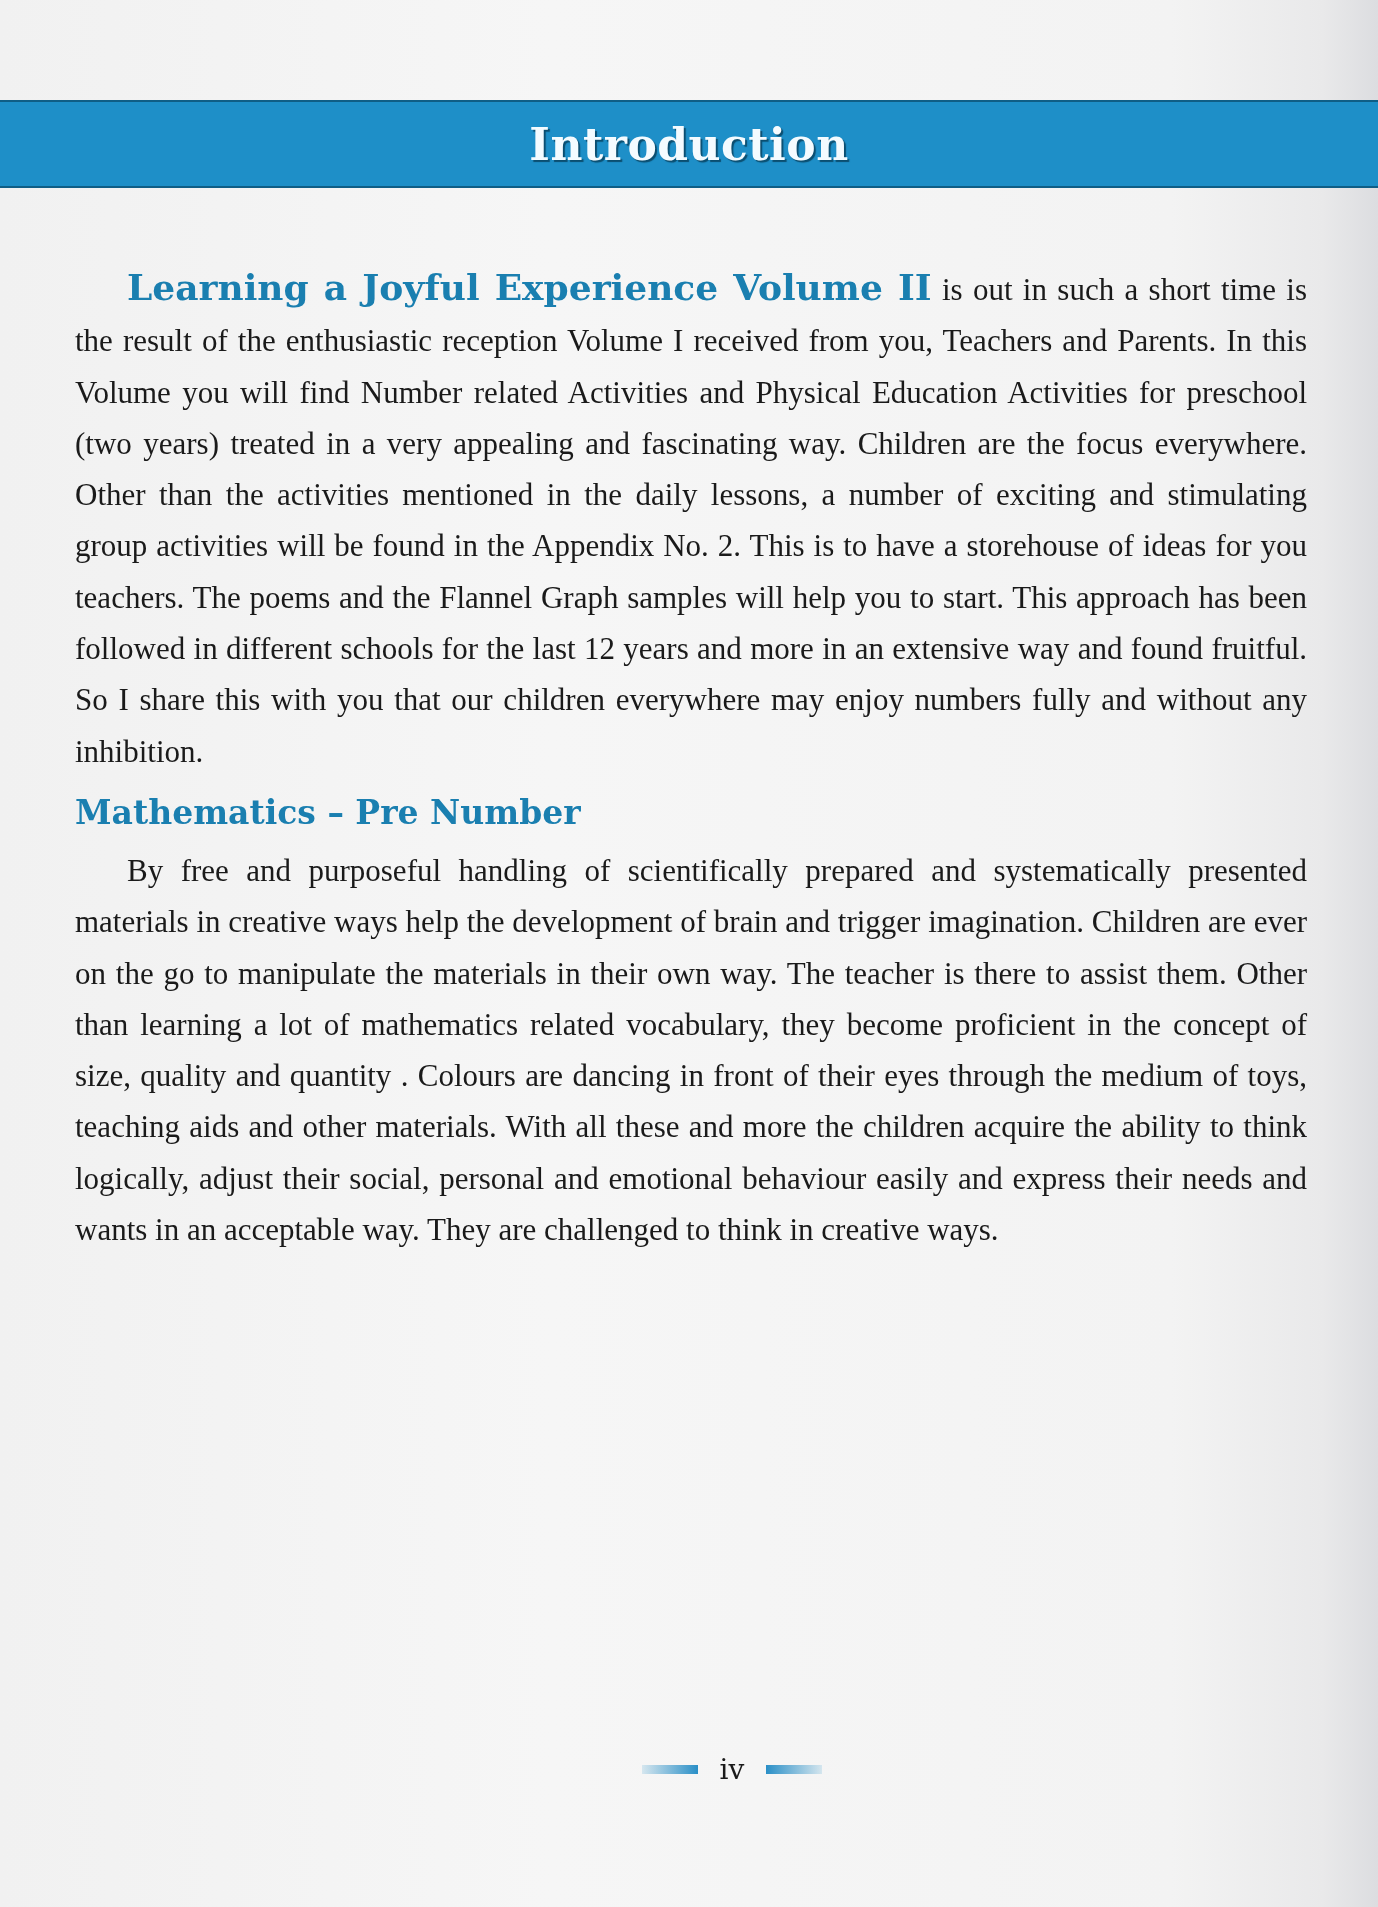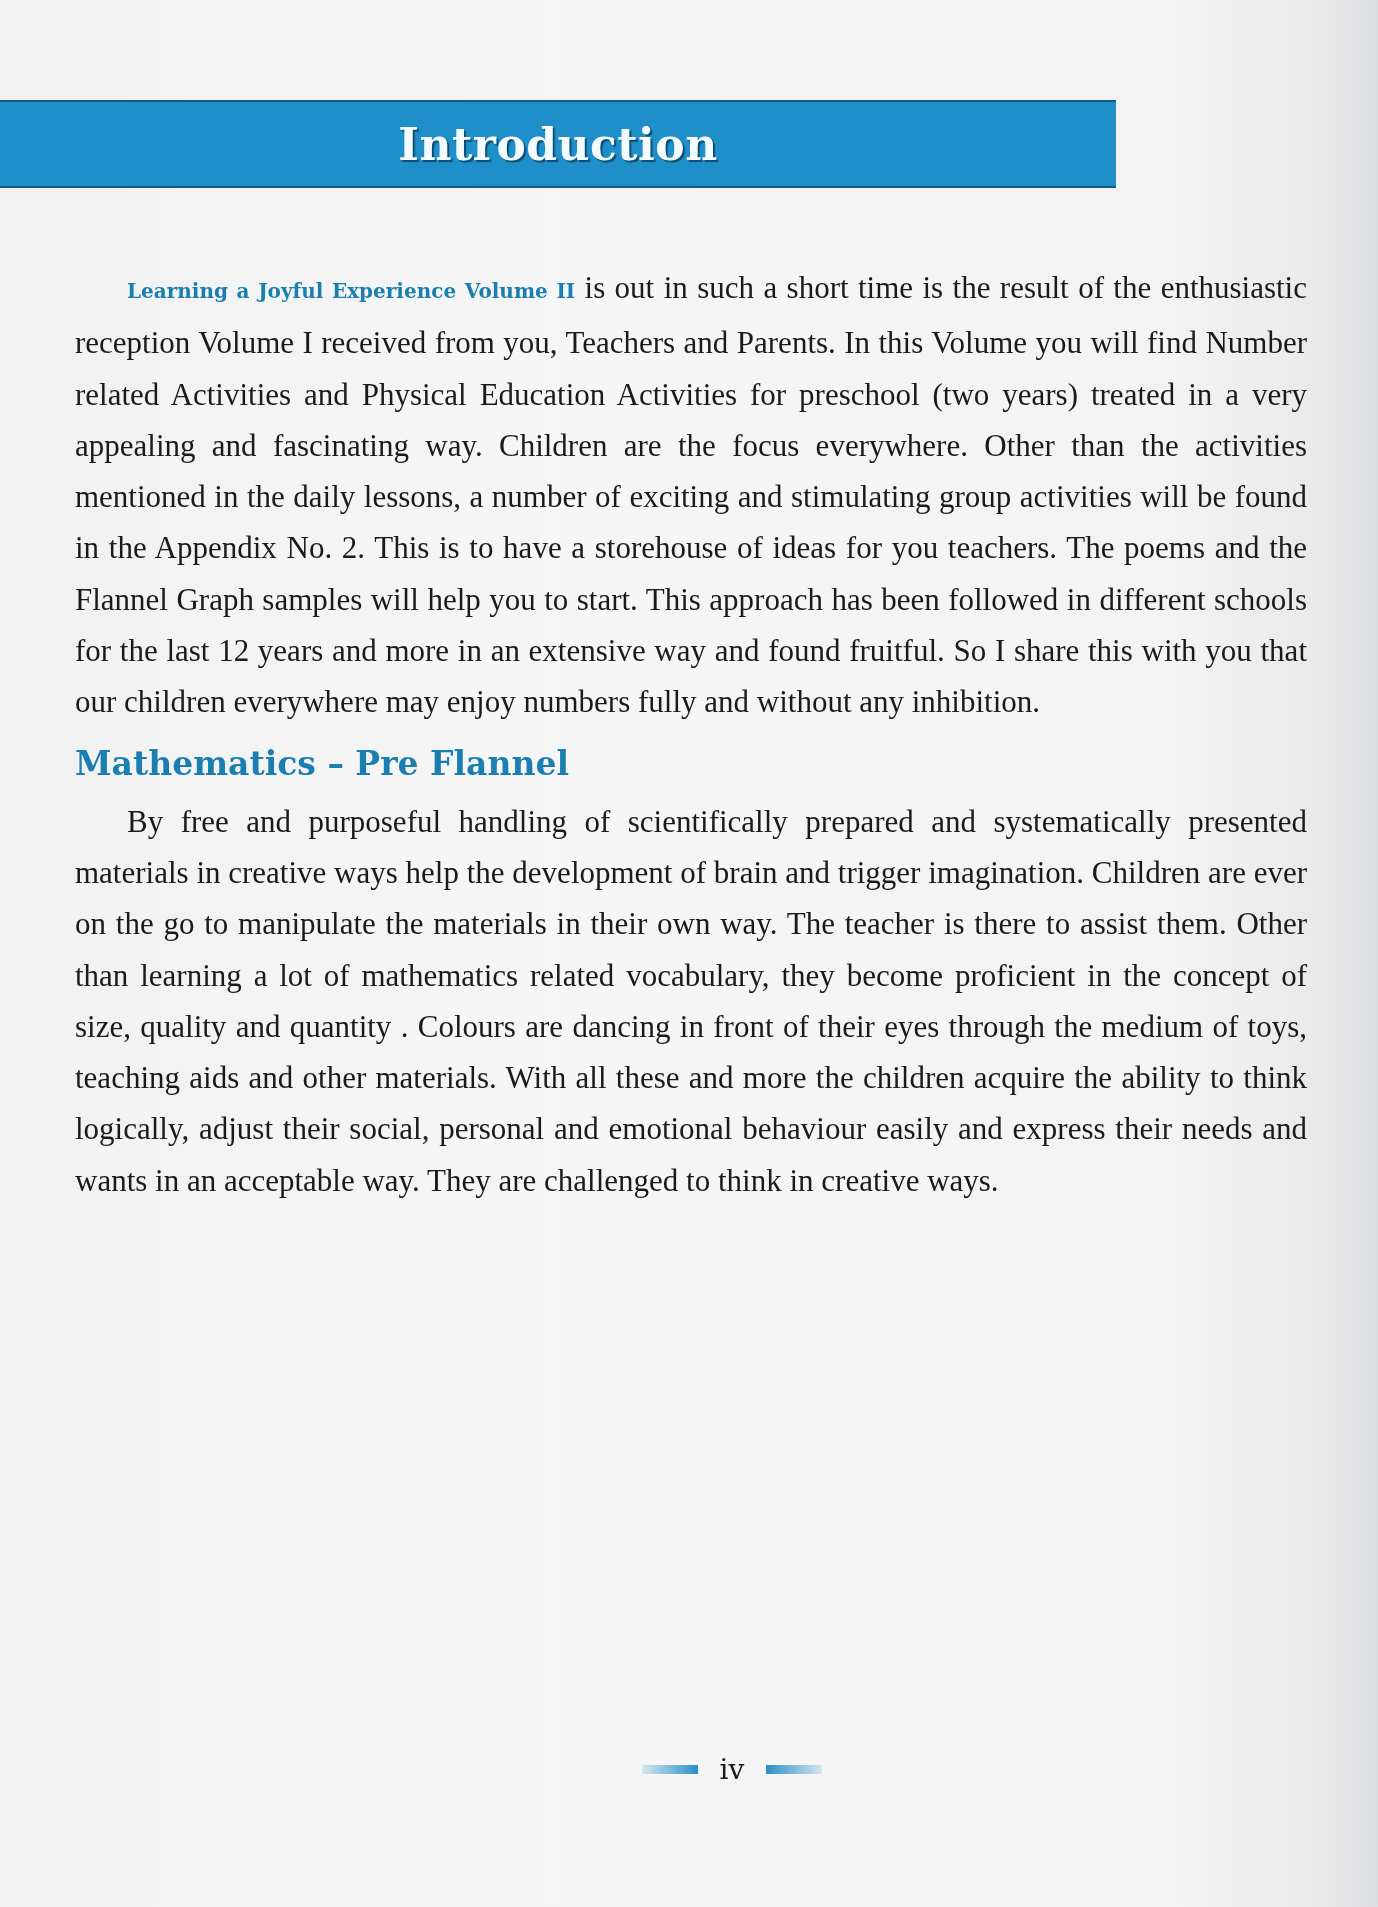--- a/index.html
+++ b/index.html
@@ -4,21 +4,21 @@
   <style>
     html, body { margin: 0; padding: 0; }
     body {
       width: 1378px; height: 1907px; overflow: hidden;
       background: linear-gradient(90deg, #f1f1f1 0%, #f6f6f6 40%, #f3f3f3 85%, #e9e9ea 96%, #dcdde0 100%);
       font-family: "DejaVu Serif", "Liberation Serif", serif;
       color: #1a1a1a;
       position: relative;
     }
     .banner {
-      position: absolute; left: 0; top: 100px; width: 1116px; height: 84px;
+      position: absolute; left: 0; top: 100px; width: 1378px; height: 84px;
       background: #1e8fc8;
       border-top: 2px solid #0f5e86;
       border-bottom: 2px solid #0f5e86;
       display: flex; align-items: center; justify-content: center;
     }
     .banner-title {
       font-family: "DejaVu Serif", serif;
       font-weight: bold;
       font-size: 44px;
       color: #f4fbff;
@@ -29,21 +29,21 @@
       position: absolute; left: 75px; top: 262px; width: 1232px;
       font-family: "Liberation Serif", "DejaVu Serif", serif;
       font-size: 31px;
       line-height: 51.3px;
       text-align: justify;
     }
     .content p { margin: 0; }
     .indent { text-indent: 52px; }
     .lead {
       color: #1a7fb0; font-weight: bold;
-      font-family: "DejaVu Serif", serif; font-size: 20px;
+      font-family: "DejaVu Serif", serif; font-size: 36px;
     }
     .section-heading {
       color: #1a7fb0; font-weight: bold;
       font-family: "DejaVu Serif", serif;
       font-size: 33px;
       margin: 12px 0 8px 0 !important;
       line-height: 48px;
       text-align: left;
     }
     .para-gap { margin-top: 0; }
@@ -65,21 +65,21 @@
 </head>
 <body>
 
 <div class="banner">
   <div class="banner-title">Introduction</div>
 </div>
 
 <div class="content">
   <p class="indent"><span class="lead">Learning a Joyful Experience Volume II</span><span> is out in such a short time is the result of the enthusiastic reception Volume I received from you, Teachers and Parents. In this Volume you will find Number related Activities and Physical Education Activities for preschool (two years) treated in a very appealing and fascinating way. Children are the focus everywhere. Other than the activities mentioned in the daily lessons, a number of exciting and stimulating group activities will be found in the Appendix No. 2. This is to have a storehouse of ideas for you teachers. The poems and the Flannel Graph samples will help you to start. This approach has been followed in different schools for the last 12 years and more in an extensive way and found fruitful. So I share this with you that our children everywhere may enjoy numbers fully and without any inhibition.</span></p>
 
-  <p class="section-heading">Mathematics – Pre Flannel</p>
+  <p class="section-heading">Mathematics – Pre Number</p>
 
   <p class="indent para-gap" style="margin-top:6px">By free and purposeful handling of scientifically prepared and systematically presented materials in creative ways help the development of brain and trigger imagination. Children are ever on the go to manipulate the materials in their own way. The teacher is there to assist them. Other than learning a lot of mathematics related vocabulary, they become proficient in the concept of size, quality and quantity . Colours are dancing in front of their eyes through the medium of toys, teaching aids and other materials. With all these and more the children acquire the ability to think logically, adjust their social, personal and emotional behaviour easily and express their needs and wants in an acceptable way. They are challenged to think in creative ways.</p>
 </div>
 
 <div class="footer">
   <span class="ribbon"></span>
   <span class="page-num">iv</span>
   <span class="ribbon right"></span>
 </div>
 

